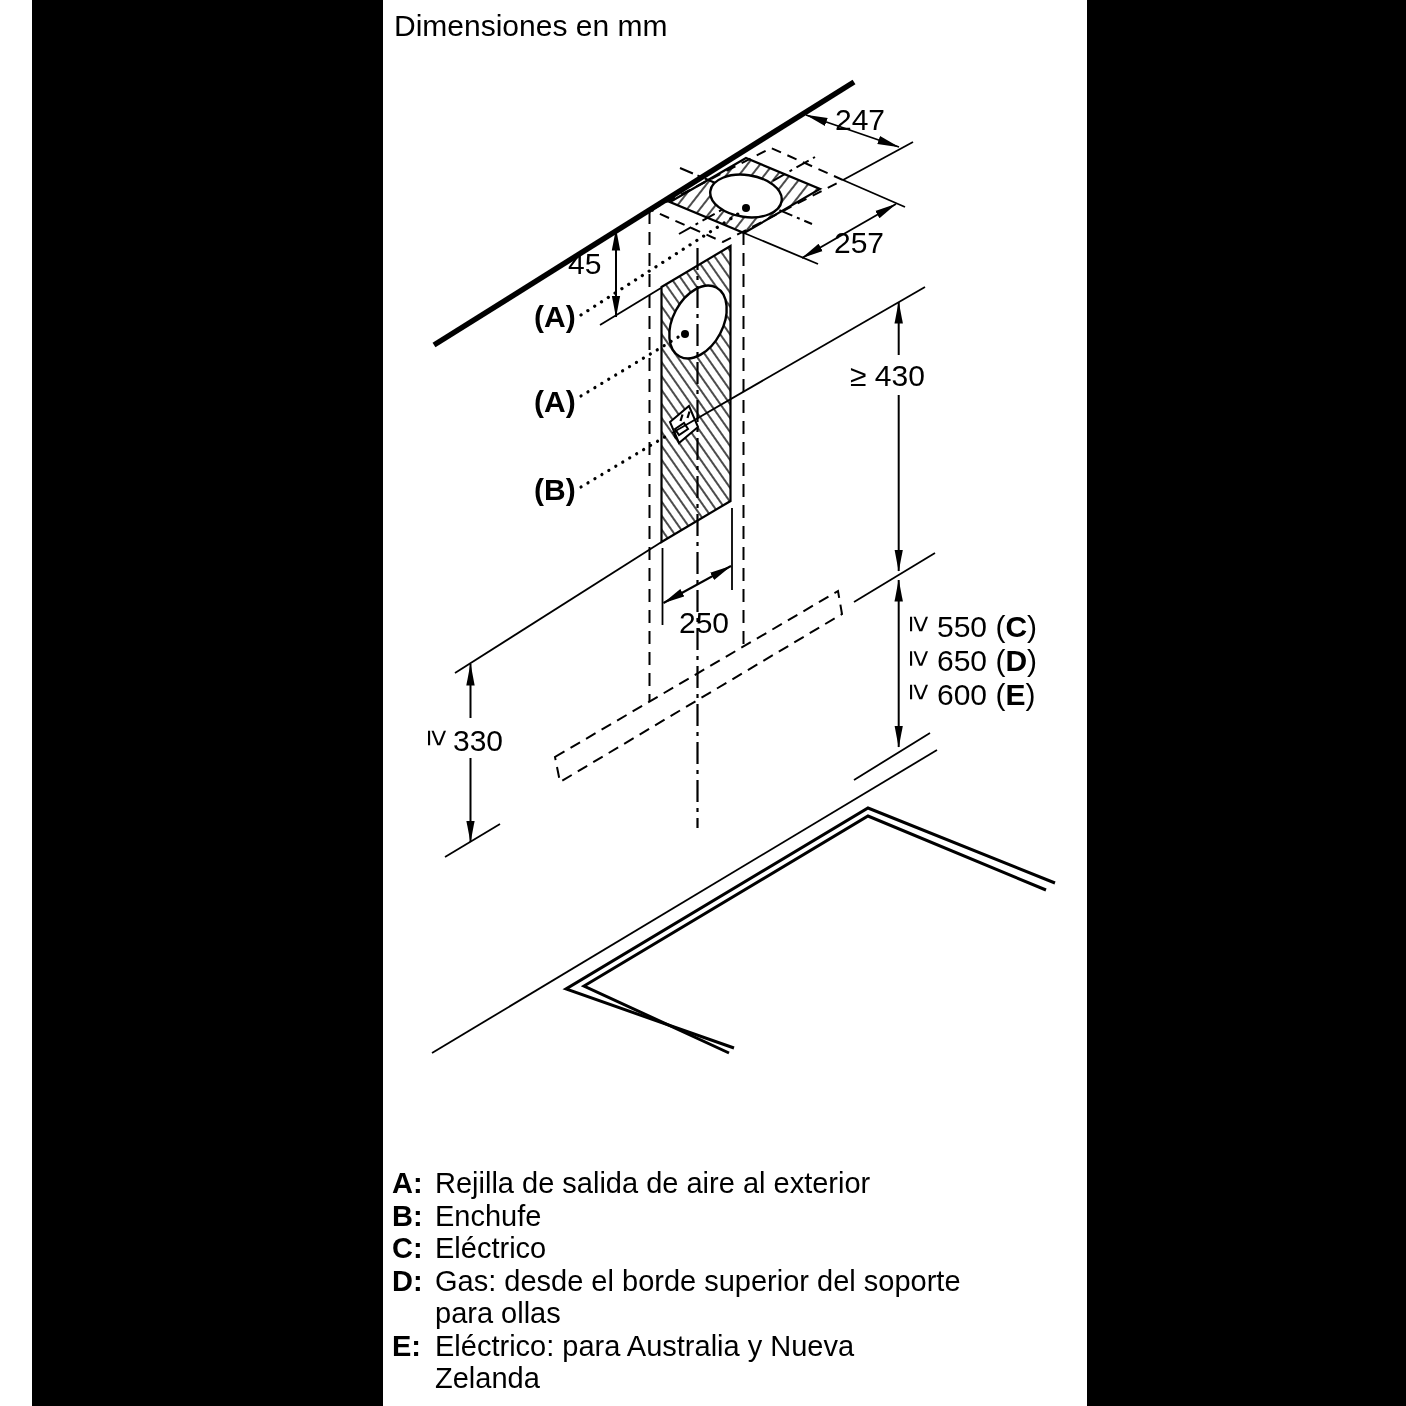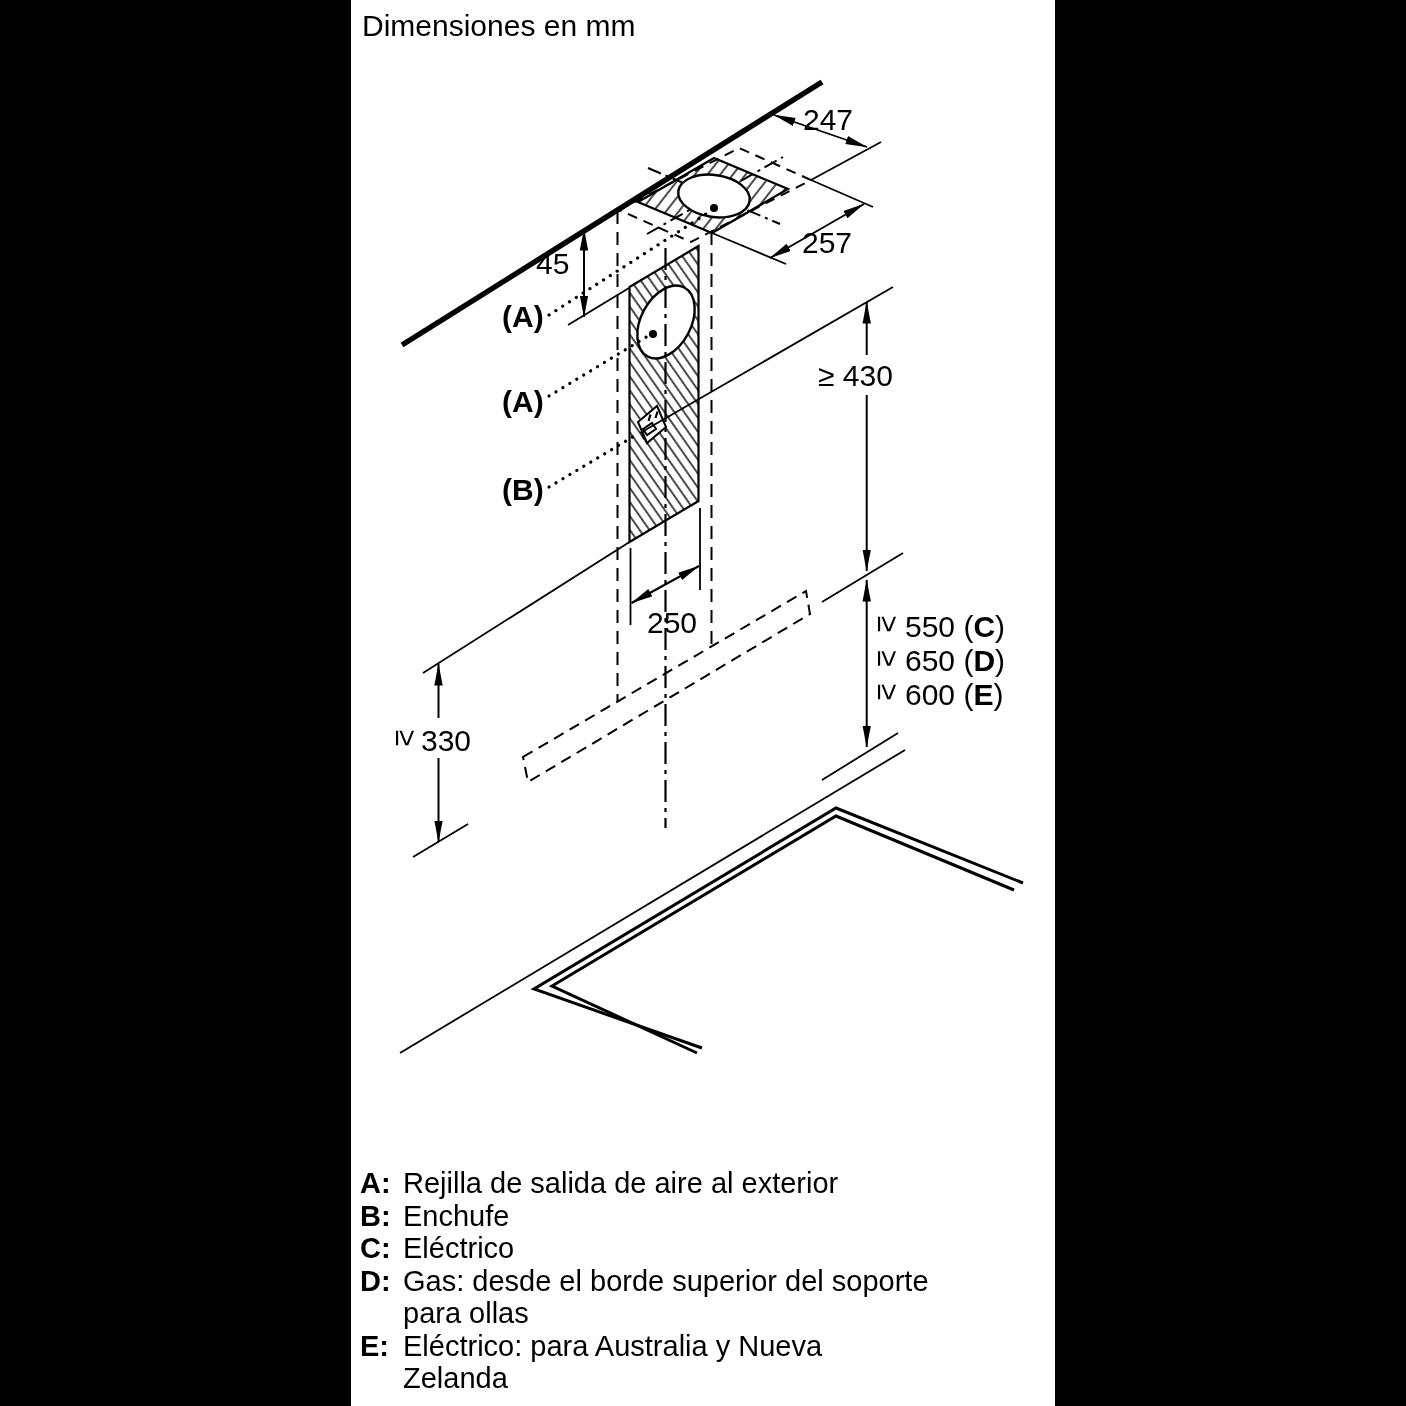--- a/index.html
+++ b/index.html
@@ -1,16 +1,16 @@
 <!DOCTYPE html>
 <html><head>
 <meta charset="utf-8">
 <style>
   html,body{margin:0;padding:0;background:#000;}
-  .stage{position:relative;width:1190px;height:1406px;background:#fff;}
+  .stage{position:relative;width:1190px;height:1406px;background:#fff;padding-left:32px;}
   svg{display:block;}
   svg text{font-family:"Liberation Sans","DejaVu Sans",sans-serif;fill:#000;}
   .bold{font-weight:bold;}
 </style>
 </head>
 <body>
 
 <div class="stage">
 <svg width="1406" height="1406" viewBox="0 0 1406 1406">
   <defs>

